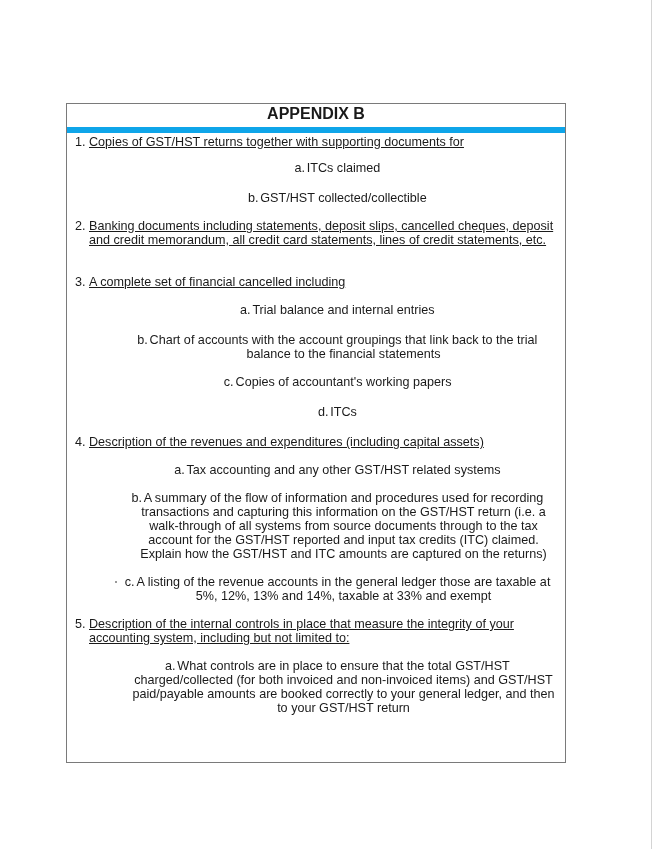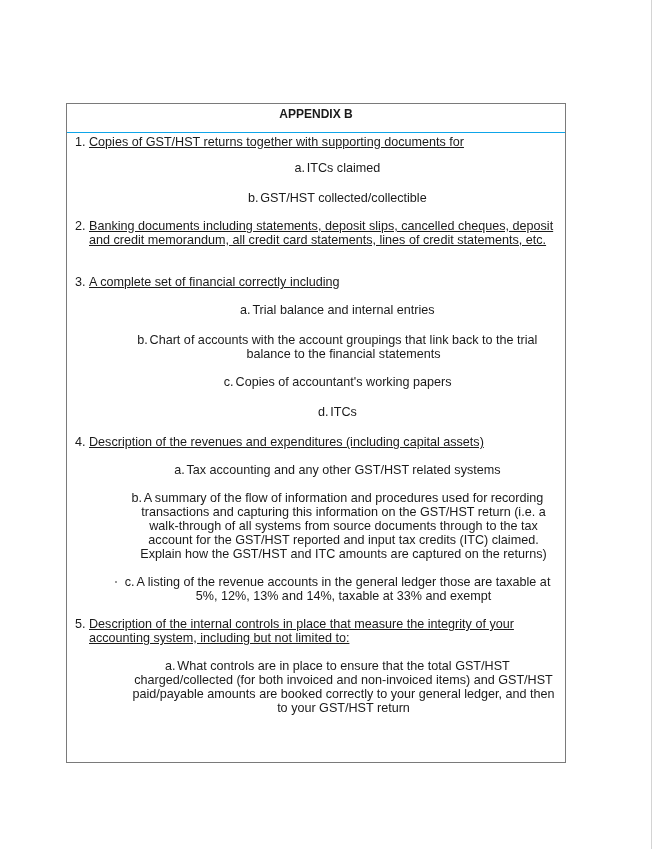--- a/index.html
+++ b/index.html
@@ -27,24 +27,24 @@
       position: absolute;
       left: 66px;
       top: 103px;
       width: 500px;
       height: 660px;
       border: 1px solid #7a7a7a;
       box-sizing: border-box;
     }
     .appendix-row {
       height: 29px;
-      border-bottom: 1px solid #0ea5e9;
+      border-bottom: 6px solid #0ea5e9;
       text-align: center;
       font-weight: bold;
-      font-size: 12px;
+      font-size: 16px;
       line-height: 14px;
       padding-top: 3px;
       box-sizing: border-box;
     }
     .title-row {
       height: 30px;
       border-bottom: 1px solid #6a6a6a;
       font-weight: bold;
       font-size: 13px;
       line-height: 14px;
@@ -104,21 +104,21 @@
     </div>
     <div class="item sub-item" style="top:58px">
       <span class="marker">b.</span><span>GST/HST collected/collectible</span>
     </div>
 
     <div class="item num-item" style="top:86px">
       <span class="marker">2.</span><span>Banking documents including statements, deposit slips, cancelled cheques, deposit and credit memorandum, all credit card statements, lines of credit statements, etc.</span>
     </div>
 
     <div class="item num-item" style="top:142px">
-      <span class="marker">3.</span><span>A complete set of financial correctly including</span>
+      <span class="marker">3.</span><span>A complete set of financial cancelled including</span>
     </div>
     <div class="item sub-item" style="top:170px">
       <span class="marker">a.</span><span>Trial balance and internal entries</span>
     </div>
     <div class="item sub-item" style="top:200px">
       <span class="marker">b.</span><span>Chart of accounts with the account groupings that link back to the trial balance to the financial statements</span>
     </div>
     <div class="item sub-item" style="top:242px">
       <span class="marker">c.</span><span>Copies of accountant's working papers</span>
     </div>

